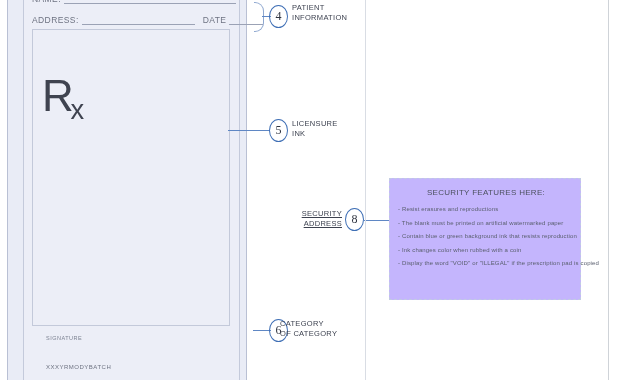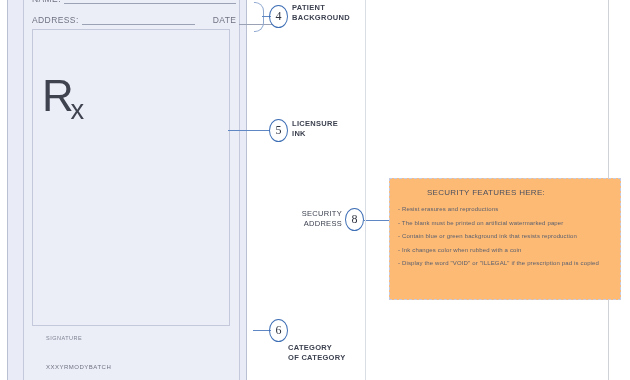--- a/index.html
+++ b/index.html
@@ -66,21 +66,21 @@
   .field-label { font-size: 8.5px; }
   .rule {
     display: inline-block;
     border-bottom: 1px solid #9ba2b5;
     height: 9px;
     margin-left: 3px;
   }
   .rule-name { width: 172px; }
   .rule-address { width: 113px; }
   .rule-date { width: 34px; }
-  .lbl-date { margin-left: 18px; }
+  .lbl-date { margin-left: 8px; }
 
   
   .rx-box {
     position: absolute;
     left: 24px; top: 33px;
     width: 198px; height: 297px;
     border: 1px solid #c3c9da;
     border-top: 1px solid #c3c9da;
     box-sizing: border-box;
     background: transparent;
@@ -152,21 +152,20 @@
     color: #2f3440;
     background: transparent;
   }
   .callout-text {
     position: absolute;
     font-size: 7.5px;
     line-height: 9.5px;
     letter-spacing: 0.3px;
     color: #3d4250;
     white-space: nowrap;
-    font-weight: bold;
   }
   .leader {
     position: absolute;
     height: 1px;
     background: #5f87c4;
   }
   .brace {
     position: absolute;
     border: 1px solid #8fa8d0;
     border-left: none;
@@ -181,45 +180,46 @@
   .c4-text   { left: 292px; top: 3px; }
 
   
   .c5-leader { left: 228px; top: 130px; width: 42px; }
   .c5-bubble { left: 269px; top: 119px; }
   .c5-text   { left: 292px; top: 119px; }
 
   
   .c6-leader { left: 253px; top: 330px; width: 18px; }
   .c6-bubble { left: 269px; top: 319px; }
-  .c6-text   { left: 288px; top: 319px; margin-top: 24px; }
+  .c6-text   { left: 280px; top: 319px; }
 
   
   .c8-text-right {
     position: absolute;
     left: 300px; top: 209px;
     width: 42px;
     font-size: 7.5px;
     line-height: 9.5px;
     letter-spacing: 0.3px;
     color: #3d4250;
     text-align: right;
     white-space: nowrap;
+    text-decoration: underline;
   }
   .c8-bubble { left: 345px; top: 208px; }
   .c8-leader { left: 363px; top: 220px; width: 30px; }
 
   
   .sec-box {
     position: absolute;
     left: 389px; top: 178px;
-    width: 232px; height: 122px;
+    width: 192px; height: 122px;
     border: 1px dashed #c2cbe3;
     box-sizing: border-box;
-    background: #fdba74;
+    background: #c4b5fd;
   }
   .sec-title {
     position: absolute;
     left: 0; top: 9px;
     width: 192px;
     text-align: center;
     font-size: 8px;
     letter-spacing: 0.3px;
     color: #4c5160;
   }
@@ -269,21 +269,21 @@
   <div class="signature-label">SIGNATURE</div>
   <div class="batch-label">XXXYRMODYBATCH</div>
 </div>
 
 <div class="callout">
   <div class="brace c4-brace"></div>
   <div class="leader c4-leader"></div>
   <div class="bubble c4-bubble">4</div>
   <div class="callout-text c4-text">
     <div>PATIENT</div>
-    <div>BACKGROUND</div>
+    <div>INFORMATION</div>
   </div>
 </div>
 
 <div class="callout">
   <div class="leader c5-leader"></div>
   <div class="bubble c5-bubble">5</div>
   <div class="callout-text c5-text">
     <div>LICENSURE</div>
     <div>INK</div>
   </div>

